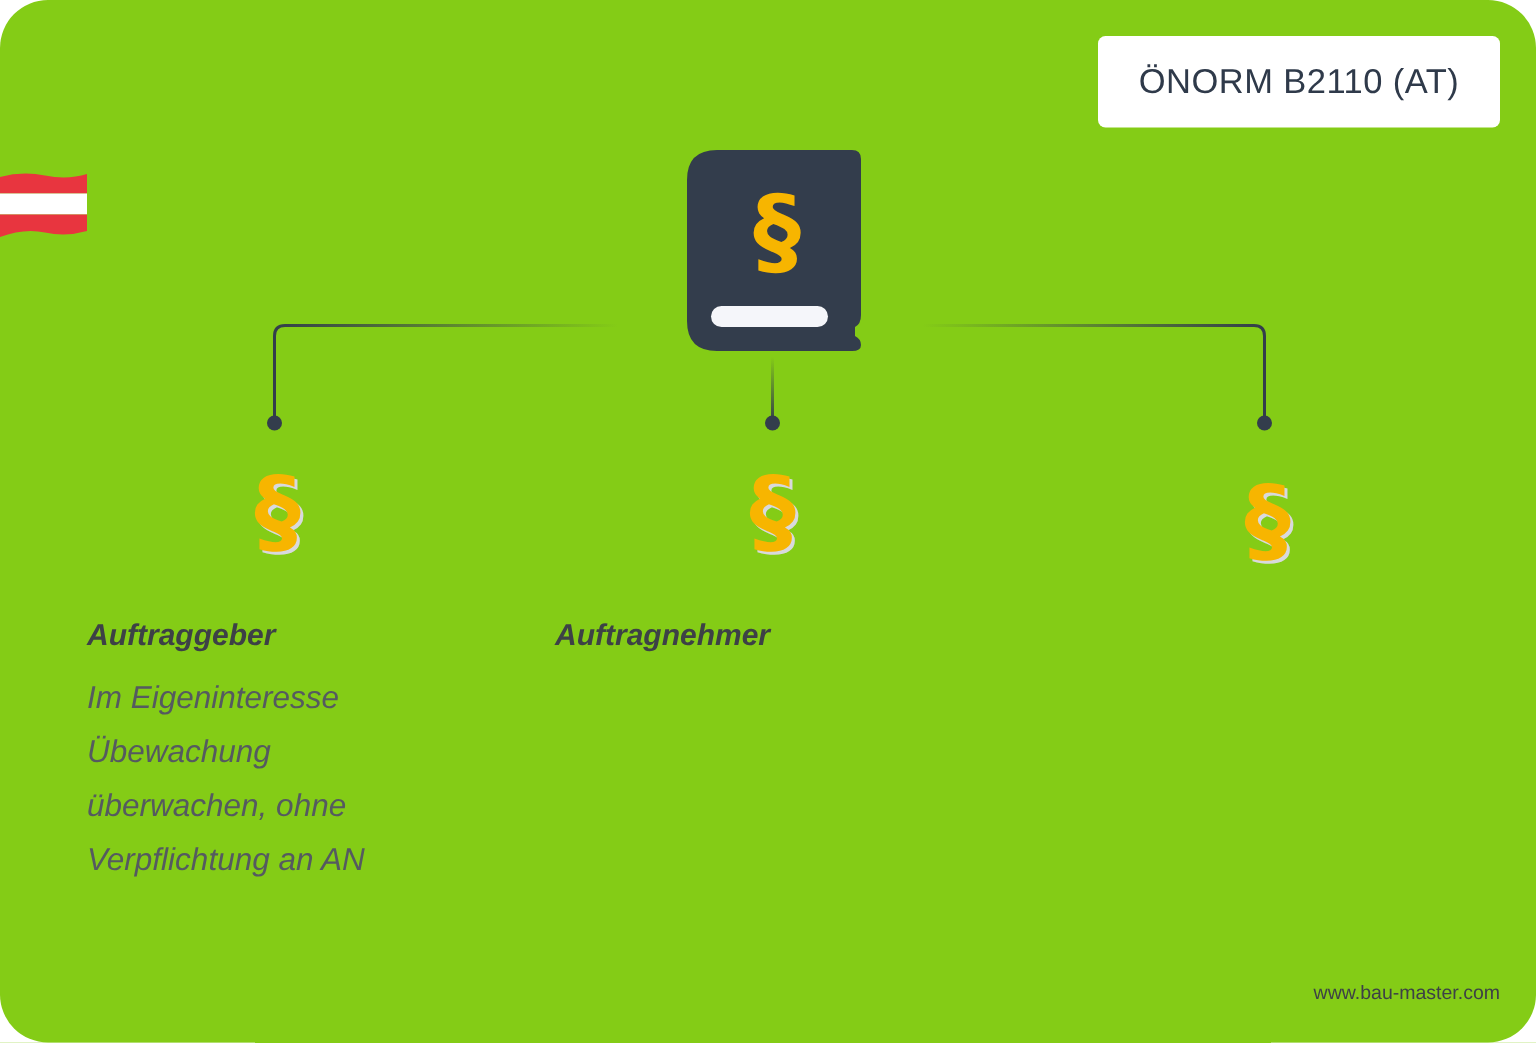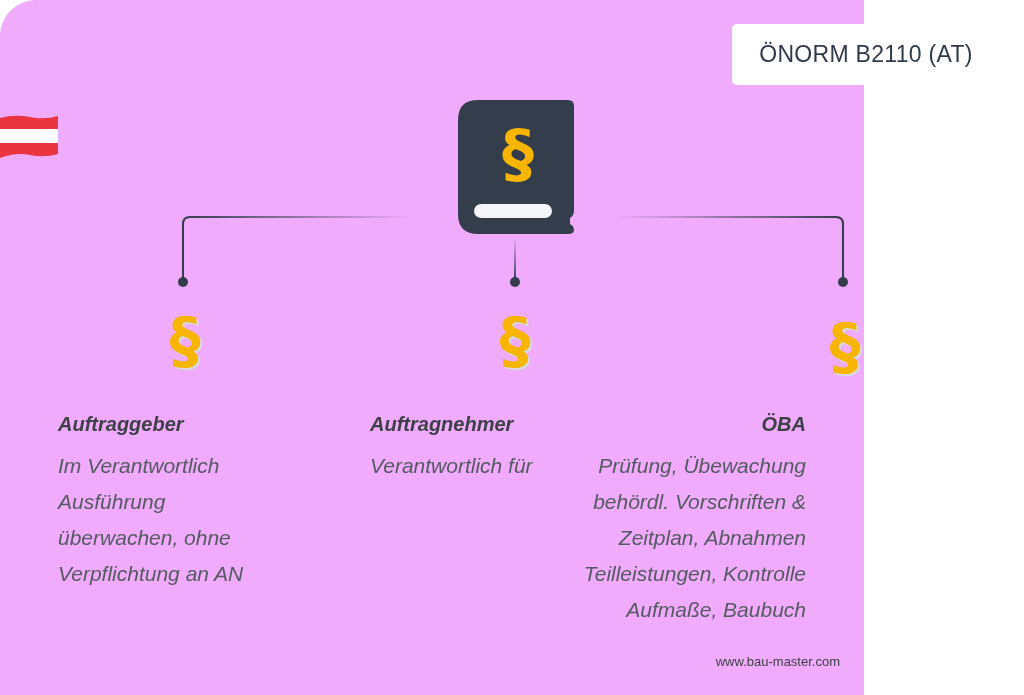--- a/index.html
+++ b/index.html
@@ -1,20 +1,20 @@
 <!DOCTYPE html>
 <html><head>
   <meta charset="utf-8">
   <style>
     * { margin: 0; padding: 0; box-sizing: border-box; }
     html, body { width: 1024px; height: 695px; background: #ffffff; overflow: hidden; }
     body { font-family: "Liberation Sans", "DejaVu Sans", sans-serif; }
     .card {
-      position: absolute; left: 0; top: 0; width: 864px; height: 695px;
-      background: #f0abfc; border-top-left-radius: 36px;
+      position: absolute; left: 0; top: 0; width: 1024px; height: 695px;
+      background: #84cc16; border-top-left-radius: 36px; border-radius: 32px;
     }
     .badge {
       position: absolute; left: 732px; top: 24px; width: 268px; height: 61px;
       background: #ffffff; border-radius: 5px;
       display: flex; align-items: center; justify-content: center;
       font-size: 23px; color: #2f3a4a; letter-spacing: 0.3px;
     }
     .flag { position: absolute; left: 0; top: 112px; width: 60px; height: 48px; }
     .book { position: absolute; left: 456px; top: 98px; width: 120px; height: 136px; }
     .connector { position: absolute; left: 0; top: 0; width: 1024px; height: 300px; pointer-events: none; }
@@ -91,34 +91,25 @@
     <text x="25" y="62" text-anchor="middle" font-family="DejaVu Sans, sans-serif" font-size="62" font-weight="bold" fill="#d8d9dd" transform="translate(2,2)">§</text>
     <text x="25" y="62" text-anchor="middle" font-family="DejaVu Sans, sans-serif" font-size="62" font-weight="bold" fill="#f7b500">§</text>
   </svg>
   <svg class="para" style="left:820px; top:306px;" viewBox="0 0 50 80">
     <text x="25" y="62" text-anchor="middle" font-family="DejaVu Sans, sans-serif" font-size="62" font-weight="bold" fill="#d8d9dd" transform="translate(2,2)">§</text>
     <text x="25" y="62" text-anchor="middle" font-family="DejaVu Sans, sans-serif" font-size="62" font-weight="bold" fill="#f7b500">§</text>
   </svg>
 
   <div class="col col-left">
     <div class="title">Auftraggeber</div>
-    <div class="line">Im Verantwortlich</div>
-    <div class="line">Ausführung</div>
+    <div class="line">Im Eigeninteresse</div>
+    <div class="line">Übewachung</div>
     <div class="line">überwachen, ohne</div>
     <div class="line">Verpflichtung an AN</div>
   </div>
 
   <div class="col col-mid">
     <div class="title">Auftragnehmer</div>
-    <div class="line">Verantwortlich für</div>
   </div>
 
-  <div class="col col-right">
-    <div class="title">ÖBA</div>
-    <div class="line">Prüfung, Übewachung</div>
-    <div class="line">behördl. Vorschriften &amp;</div>
-    <div class="line">Zeitplan, Abnahmen</div>
-    <div class="line">Teilleistungen, Kontrolle</div>
-    <div class="line">Aufmaße, Baubuch</div>
-  </div>
 
   <div class="footer">www.bau-master.com</div>
 </div>
 
 </body></html>

